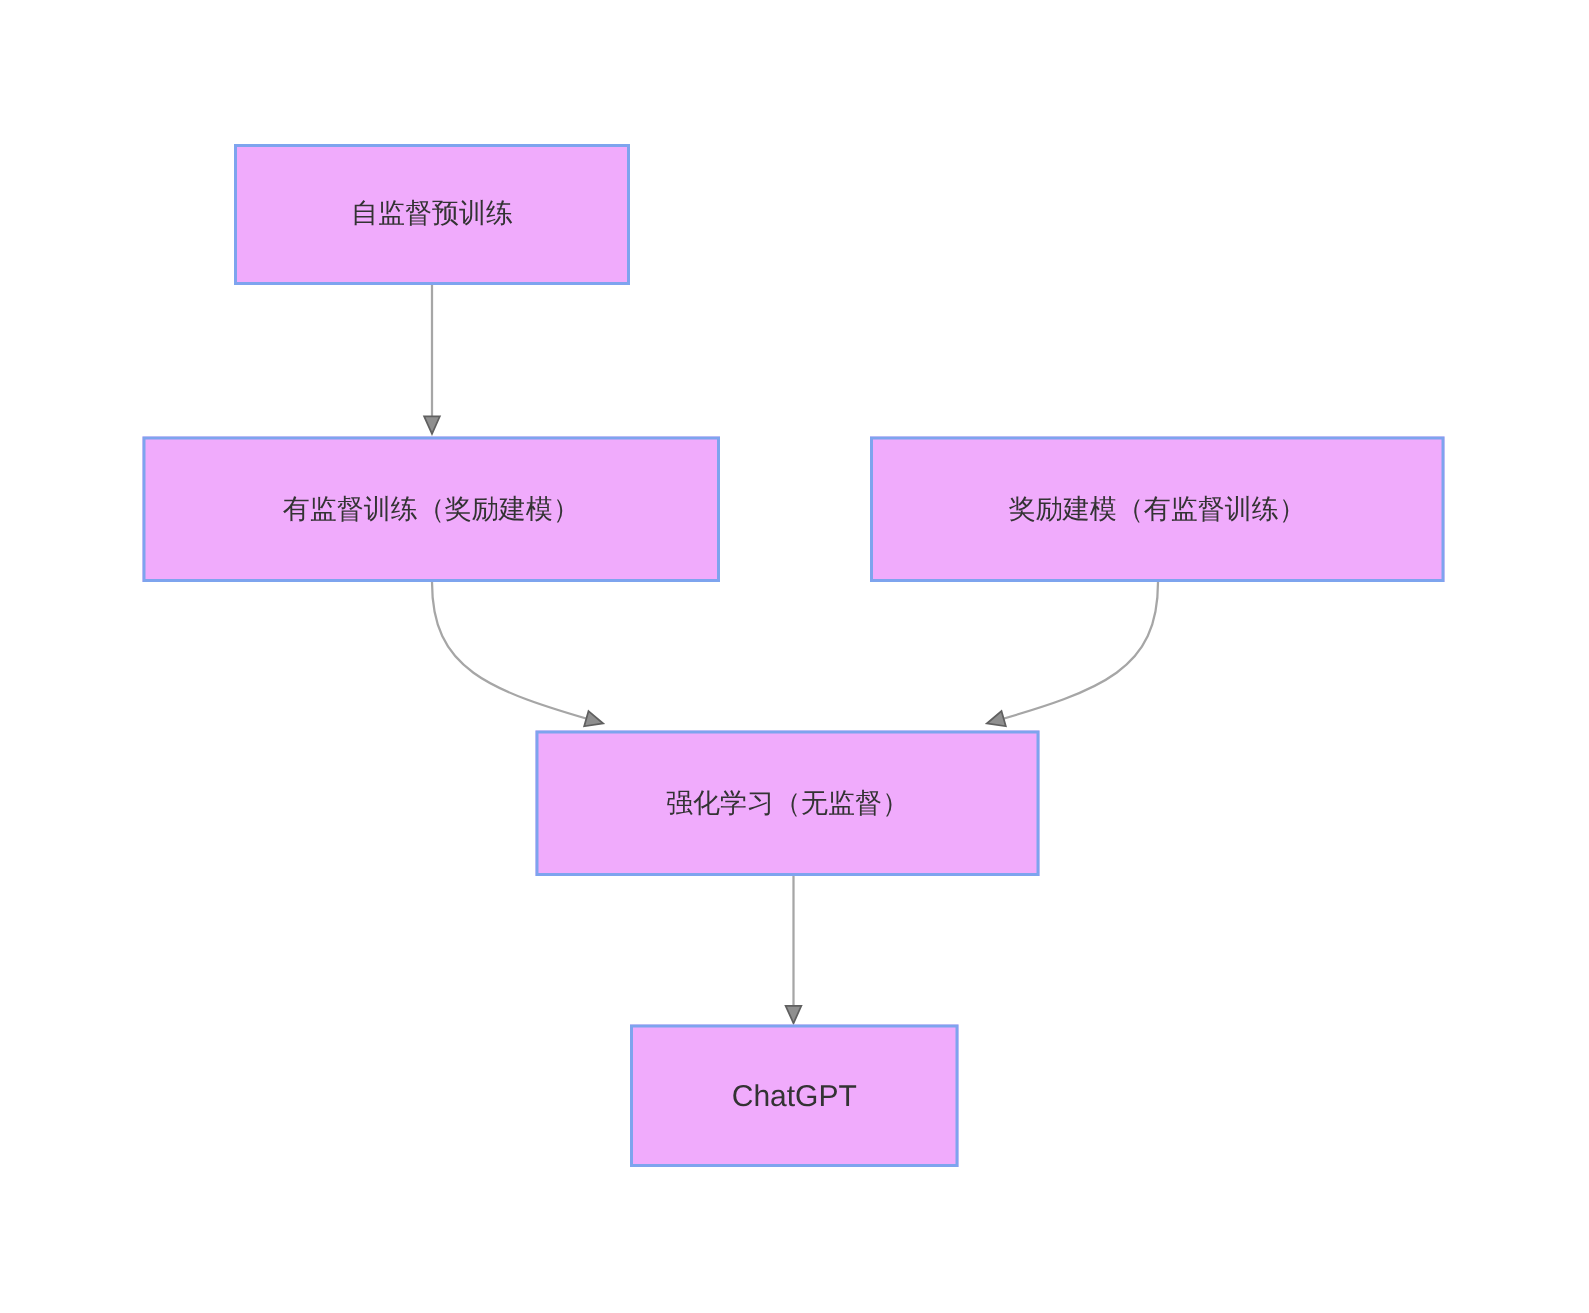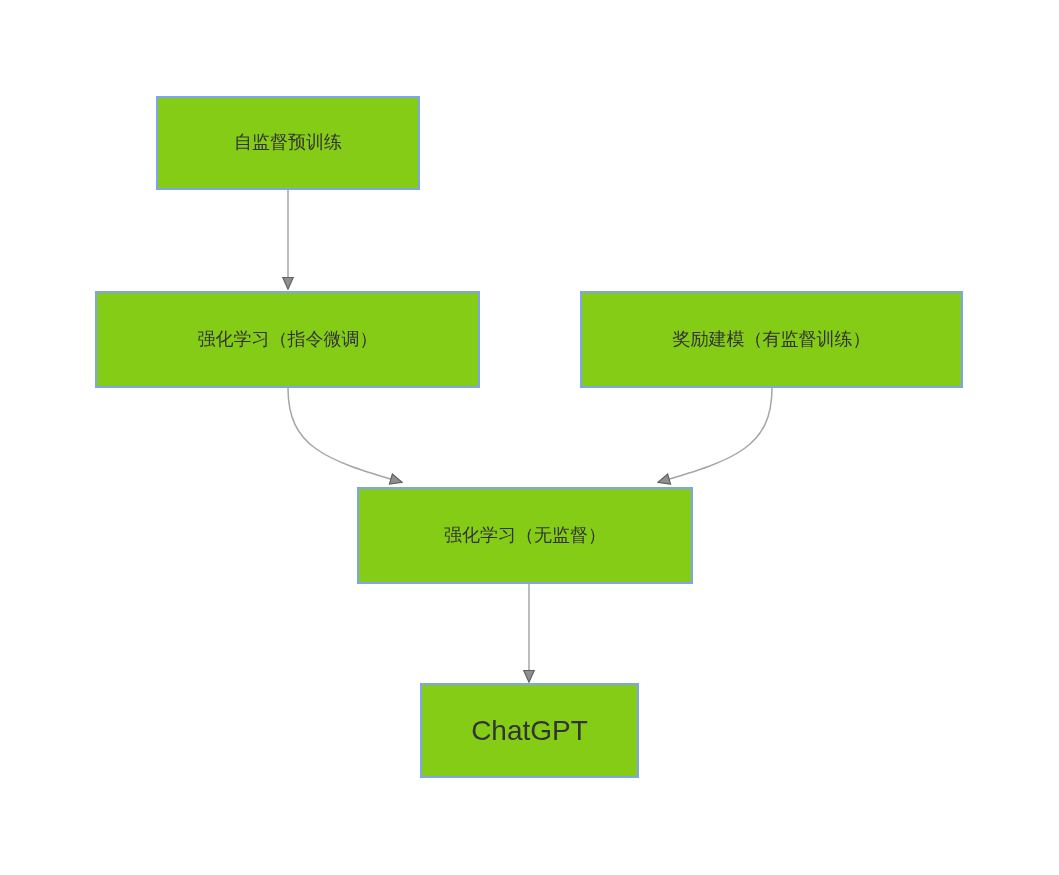--- a/index.html
+++ b/index.html
@@ -19,32 +19,32 @@
     position: absolute;
     left: 0;
     top: 0;
     width: 1059px;
     height: 875px;
     pointer-events: none;
   }
   .node {
     position: absolute;
     box-sizing: border-box;
-    background: #84cc16;
+    background: #f0abfc;
     border: 2px solid #7EA4EE;
     display: flex;
     align-items: center;
     justify-content: center;
     text-align: center;
     color: #333333;
     font-size: 18px;
     line-height: 1.4;
   }
   .node.latin {
-    font-size: 28px;
+    font-size: 20px;
   }
   .node span {
     display: block;
     padding: 0 8px;
     white-space: nowrap;
   }
   
   #node-pretrain { left: 156px; top: 96px;  width: 264px; height: 94px; }
   #node-sft      { left: 95px;  top: 291px; width: 385px; height: 97px; }
   #node-reward   { left: 580px; top: 291px; width: 383px; height: 97px; }
@@ -70,21 +70,21 @@
     <path d="M 772 388 C 772 446, 736 460, 659 482" fill="none" stroke-width="1.5" marker-end="url(#arrow)" stroke="#A6A6A6"></path>
 
     <path d="M 529 584 L 529 681" fill="none" stroke-width="1.5" marker-end="url(#arrow)" stroke="#A6A6A6"></path>
   </svg>
 
   <div class="node" id="node-pretrain">
     <span>自监督预训练</span>
   </div>
 
   <div class="node" id="node-sft">
-    <span>强化学习（指令微调）</span>
+    <span>有监督训练（奖励建模）</span>
   </div>
 
   <div class="node" id="node-reward">
     <span>奖励建模（有监督训练）</span>
   </div>
 
   <div class="node" id="node-rl">
     <span>强化学习（无监督）</span>
   </div>
 

